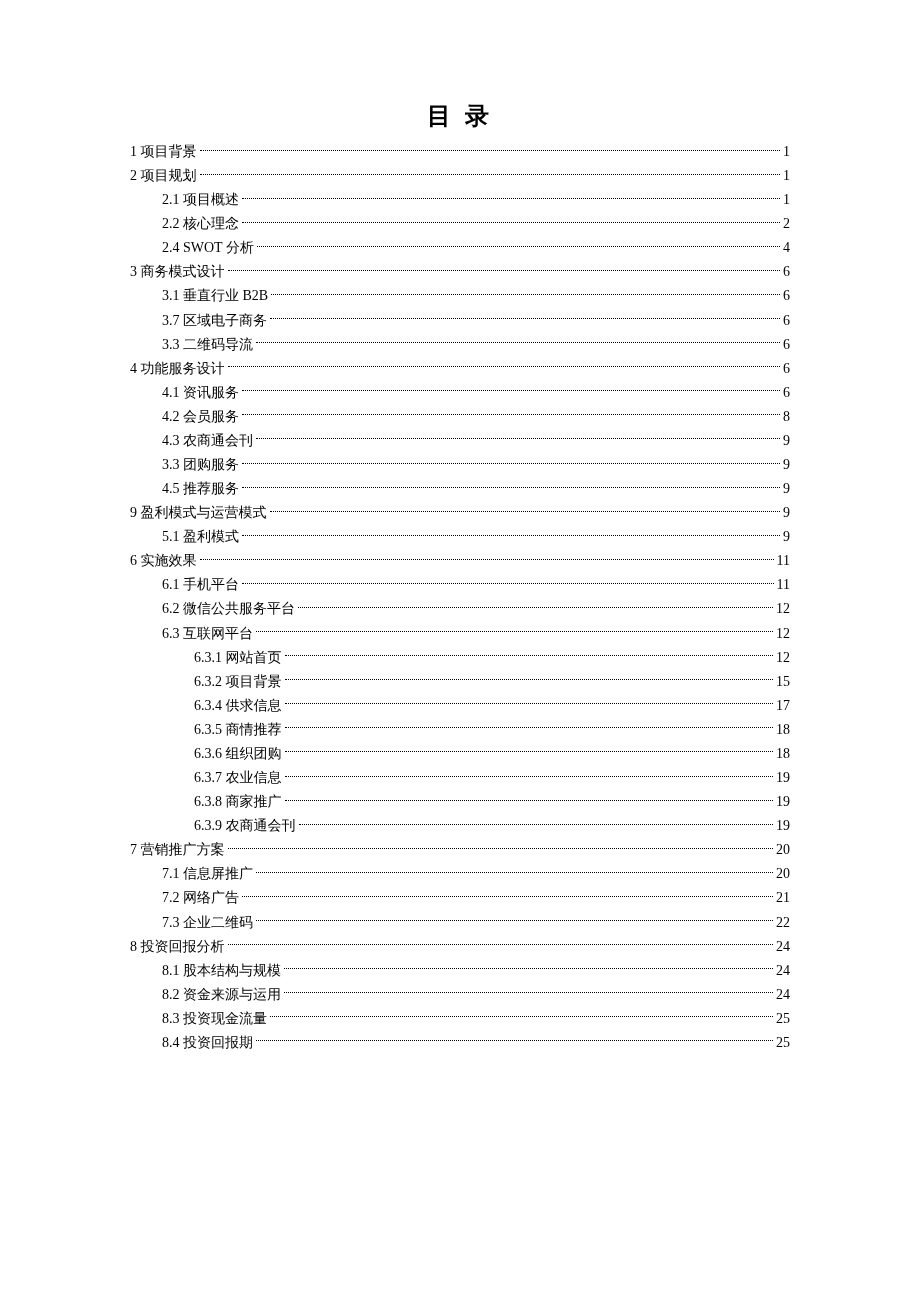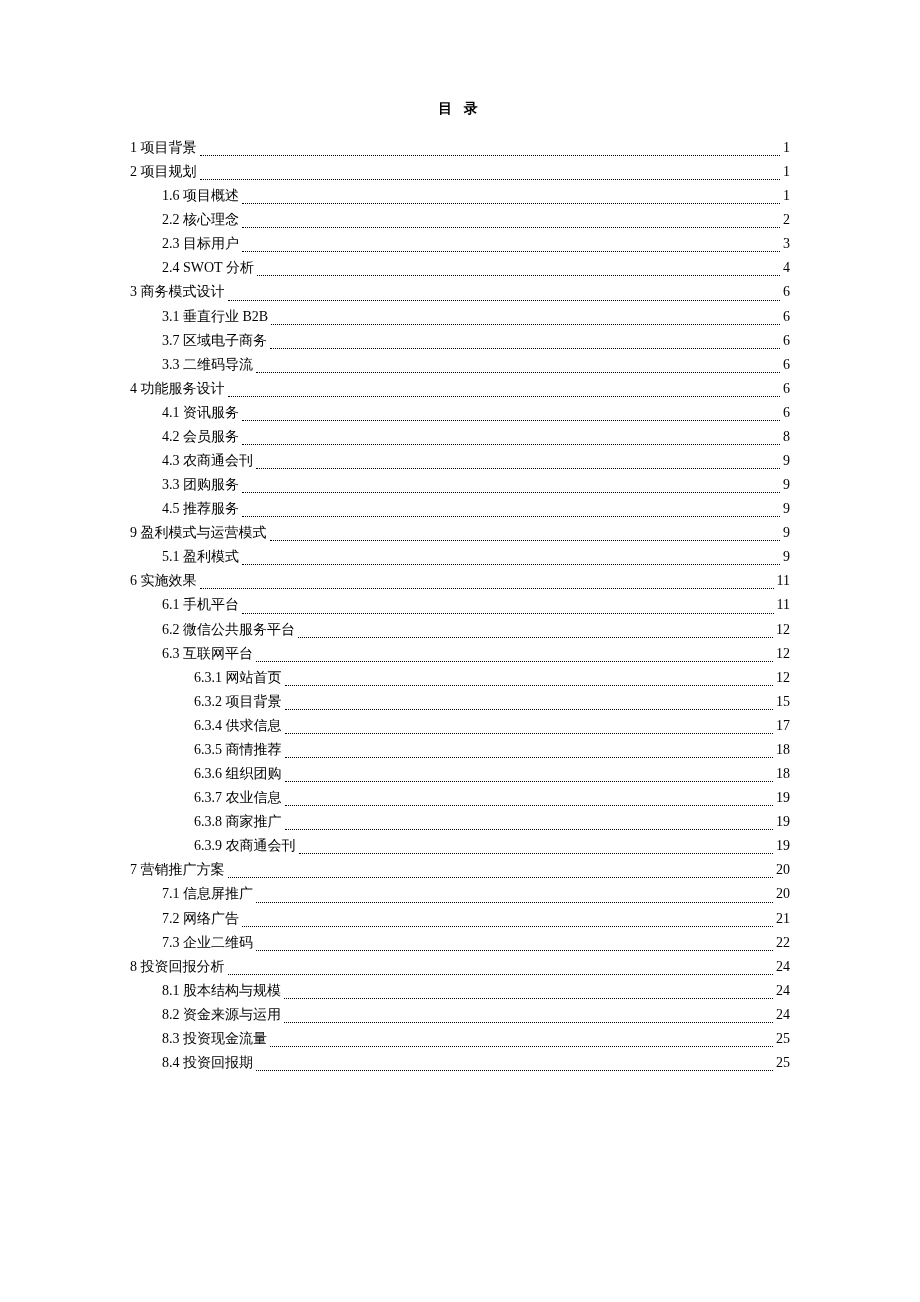--- a/index.html
+++ b/index.html
@@ -10,30 +10,30 @@
     body {
       background: #ffffff;
       width: 920px;
       height: 1302px;
       font-family: "SimSun", "宋体", serif;
       color: #000;
       padding: 100px 130px 0 130px;
     }
     .toc-title {
       text-align: center;
-      font-size: 14px;
-      margin-bottom: 18px;
+      font-size: 24px;
+      margin-bottom: 8px;
       letter-spacing: 4px;
     }
     .toc-list {
       font-size: 14px;
     }
     .toc-row {
       display: flex;
-      align-items: flex-end;
+      align-items: center;
       white-space: nowrap;
       line-height: 1.72;
     }
     .toc-label {
       flex: 0 0 auto;
     }
     .toc-dots {
       flex: 1 1 auto;
       border-bottom: 1.2px dotted #000;
       margin: 0 3px 4px 3px;
@@ -56,33 +56,28 @@
       <span class="toc-label">1 项目背景</span>
       <span class="toc-dots"></span>
       <span class="toc-page">1</span>
     </div>
     <div class="toc-row lvl-1">
       <span class="toc-label">2 项目规划</span>
       <span class="toc-dots"></span>
       <span class="toc-page">1</span>
     </div>
     <div class="toc-row lvl-2">
-      <span class="toc-label">1.6 项目概述</span>
+      <span class="toc-label">2.1 项目概述</span>
       <span class="toc-dots"></span>
       <span class="toc-page">1</span>
     </div>
     <div class="toc-row lvl-2">
       <span class="toc-label">2.2 核心理念</span>
       <span class="toc-dots"></span>
       <span class="toc-page">2</span>
-    </div>
-    <div class="toc-row lvl-2">
-      <span class="toc-label">2.3 目标用户</span>
-      <span class="toc-dots"></span>
-      <span class="toc-page">3</span>
     </div>
     <div class="toc-row lvl-2">
       <span class="toc-label">2.4 SWOT 分析</span>
       <span class="toc-dots"></span>
       <span class="toc-page">4</span>
     </div>
     <div class="toc-row lvl-1">
       <span class="toc-label">3 商务模式设计</span>
       <span class="toc-dots"></span>
       <span class="toc-page">6</span>

